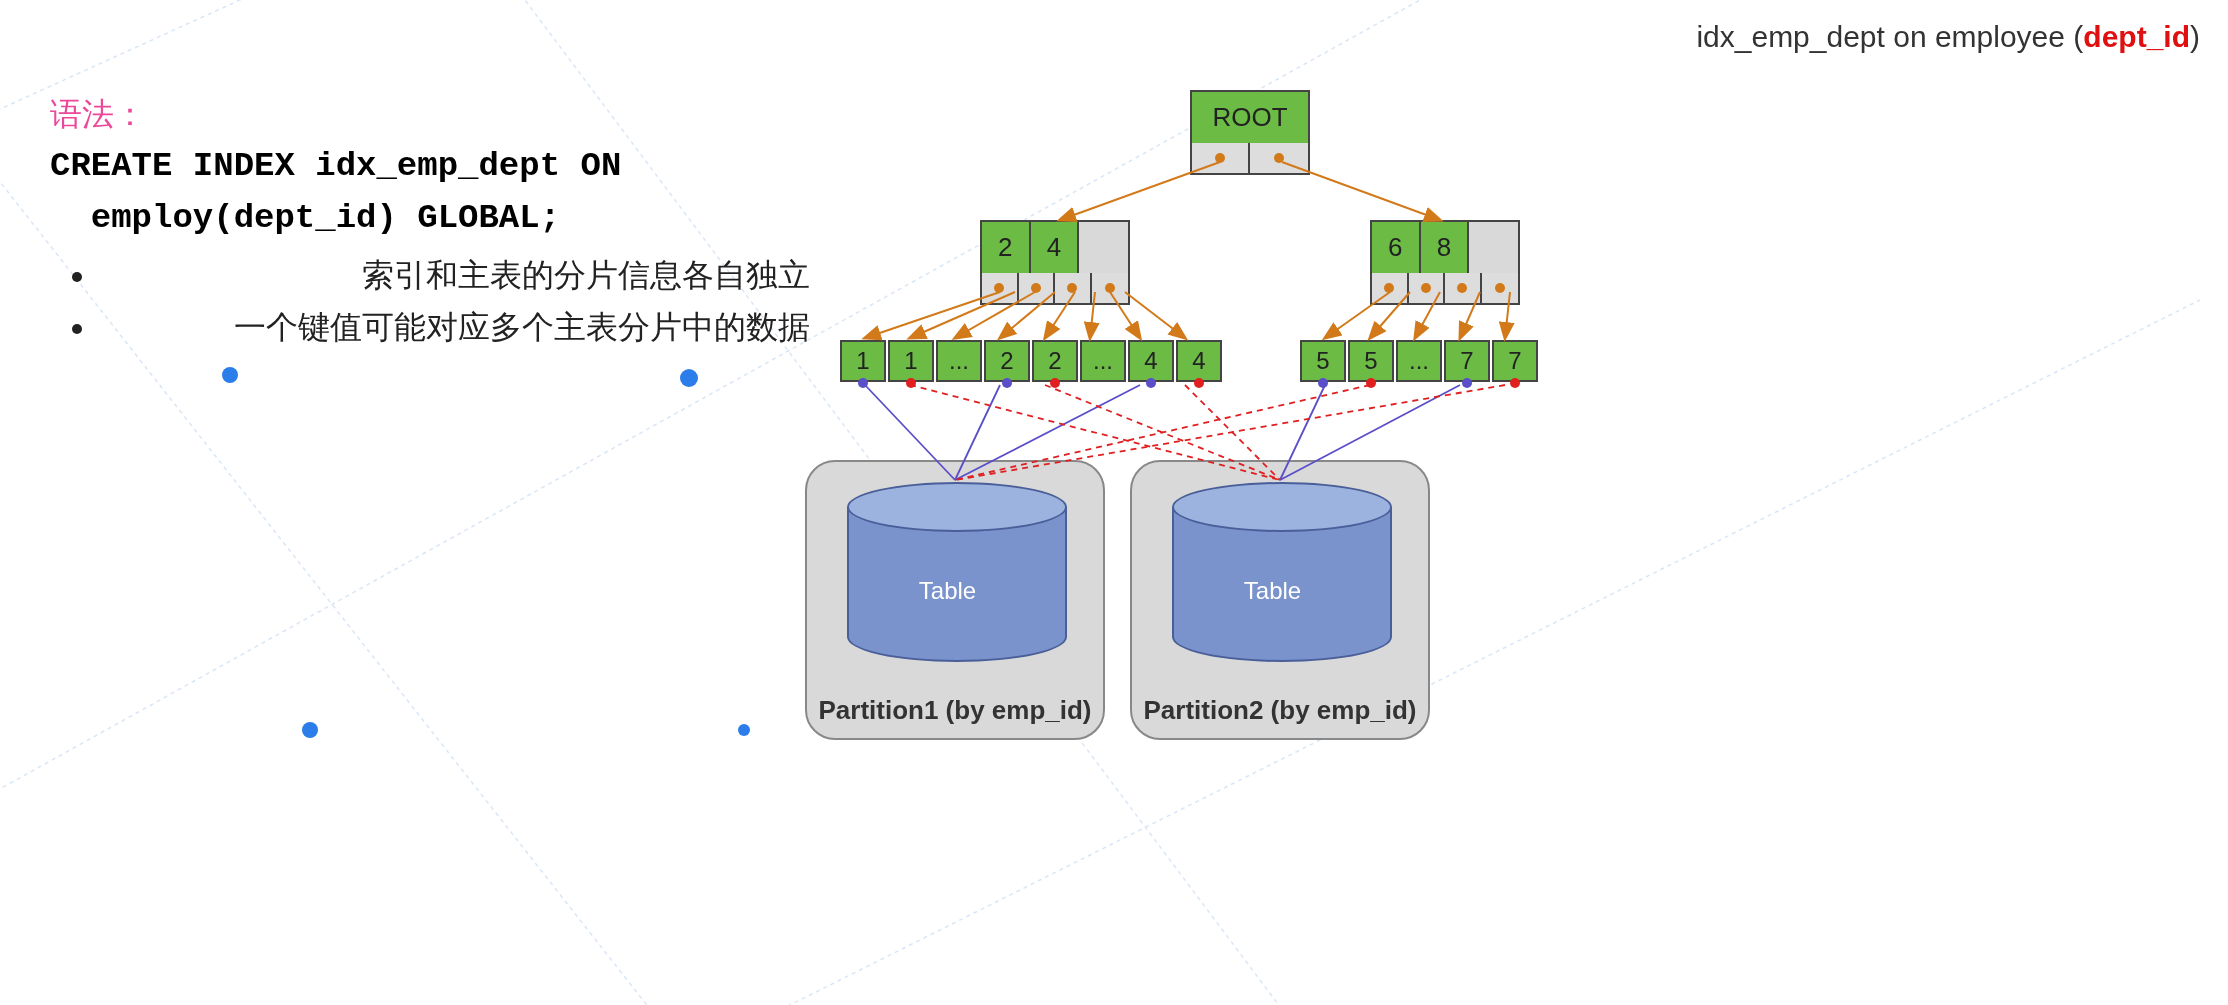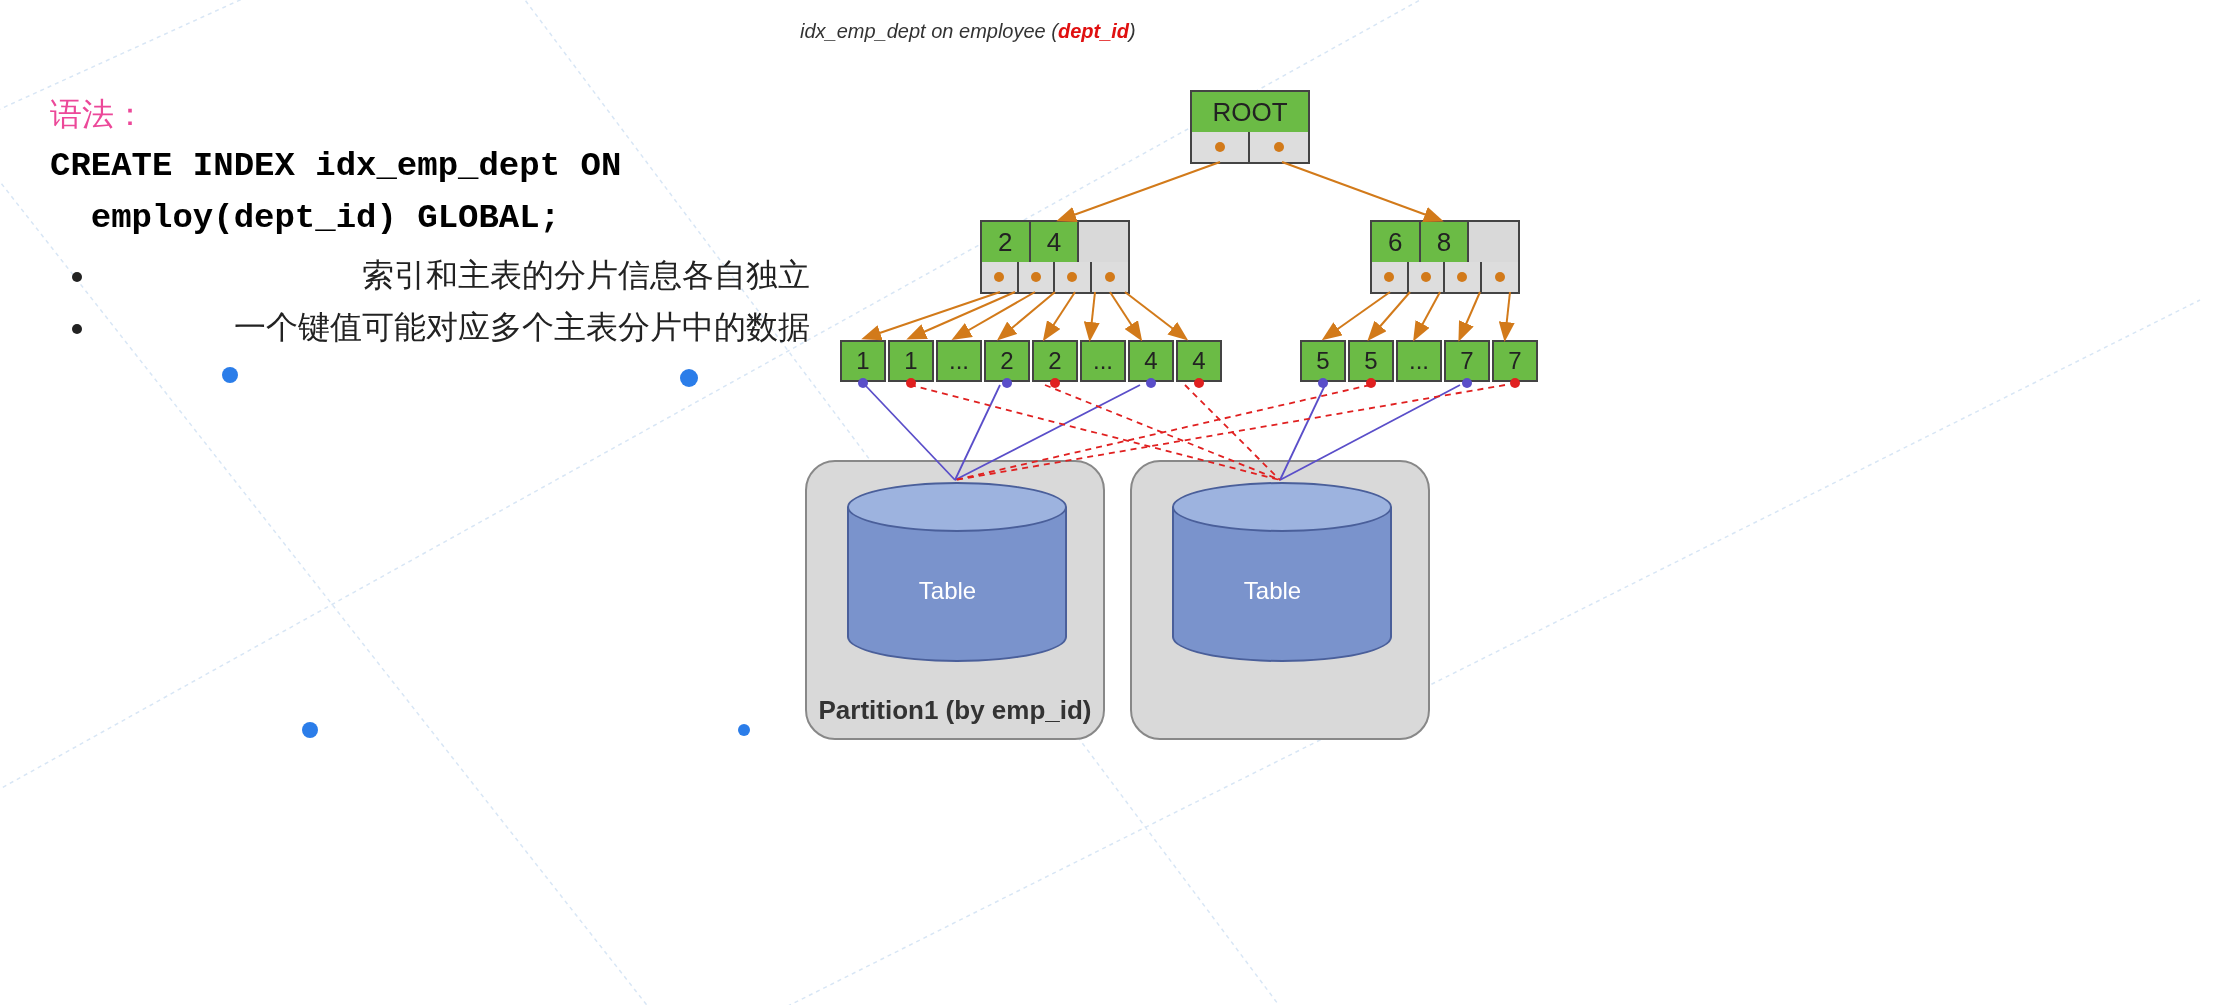--- a/index.html
+++ b/index.html
@@ -48,24 +48,23 @@
     position: absolute;
     left: 800px;
     top: 0;
     width: 1400px;
     height: 1005px;
   }
   .diagram-title {
     position: absolute;
     top: 20px;
     left: 0; right: 0;
-    text-align: left;
-    font-size: 20px;
+    text-align: right;
+    font-size: 30px;
     color: #333;
-    font-style: italic;
   }
   .diagram-title .col { color: #e01010; font-weight: bold; }
 
   .tree {
     position: absolute;
     top: 80px;
     left: 0;
     width: 1400px;
     height: 900px;
   }
@@ -73,21 +72,21 @@
   
   .bnode {
     position: absolute;
     border: 2.5px solid #444;
     display: flex;
     flex-direction: column;
     font-family: Arial;
   }
   .bnode .keys {
     display: flex;
-    height: 40px;
+    height: 51px;
     background: #6bbb45;
   }
   .bnode .key {
     border-right: 2.5px solid #444;
     display: flex;
     align-items: center;
     justify-content: center;
     font-size: 26px;
     color: #222;
   }
@@ -312,20 +311,21 @@
       <div class="plabel">Partition1 (by emp_id)</div>
     </div>
 
     <div class="partition" style="left:330px; top:380px;">
       <div class="cylinder">
         <div class="cyl-bottom"></div>
         <div class="cyl-body"></div>
         <div class="cyl-top"></div>
         <div class="cyl-label">Table</div>
       </div>
+      <div class="plabel">Partition2 (by emp_id)</div>
     </div>
 
     <svg class="arrows">
       <defs>
         <marker id="ah-orange" markerWidth="10" markerHeight="8" refX="8" refY="4" orient="auto">
           <path d="M0,0 L10,4 L0,8 z" fill="#d27a1a"></path>
         </marker>
       </defs>
 
       <line class="arrow-orange" x1="420" y1="82" x2="260" y2="140"></line>

